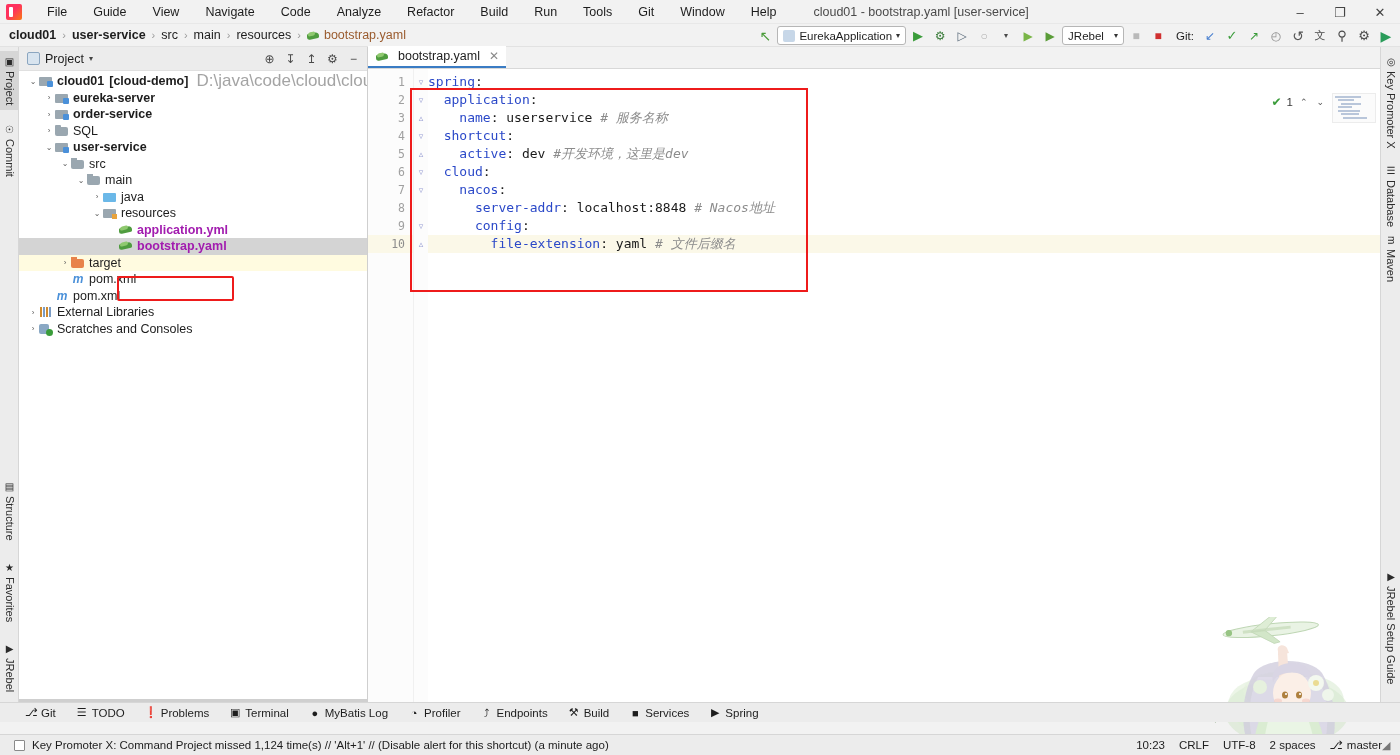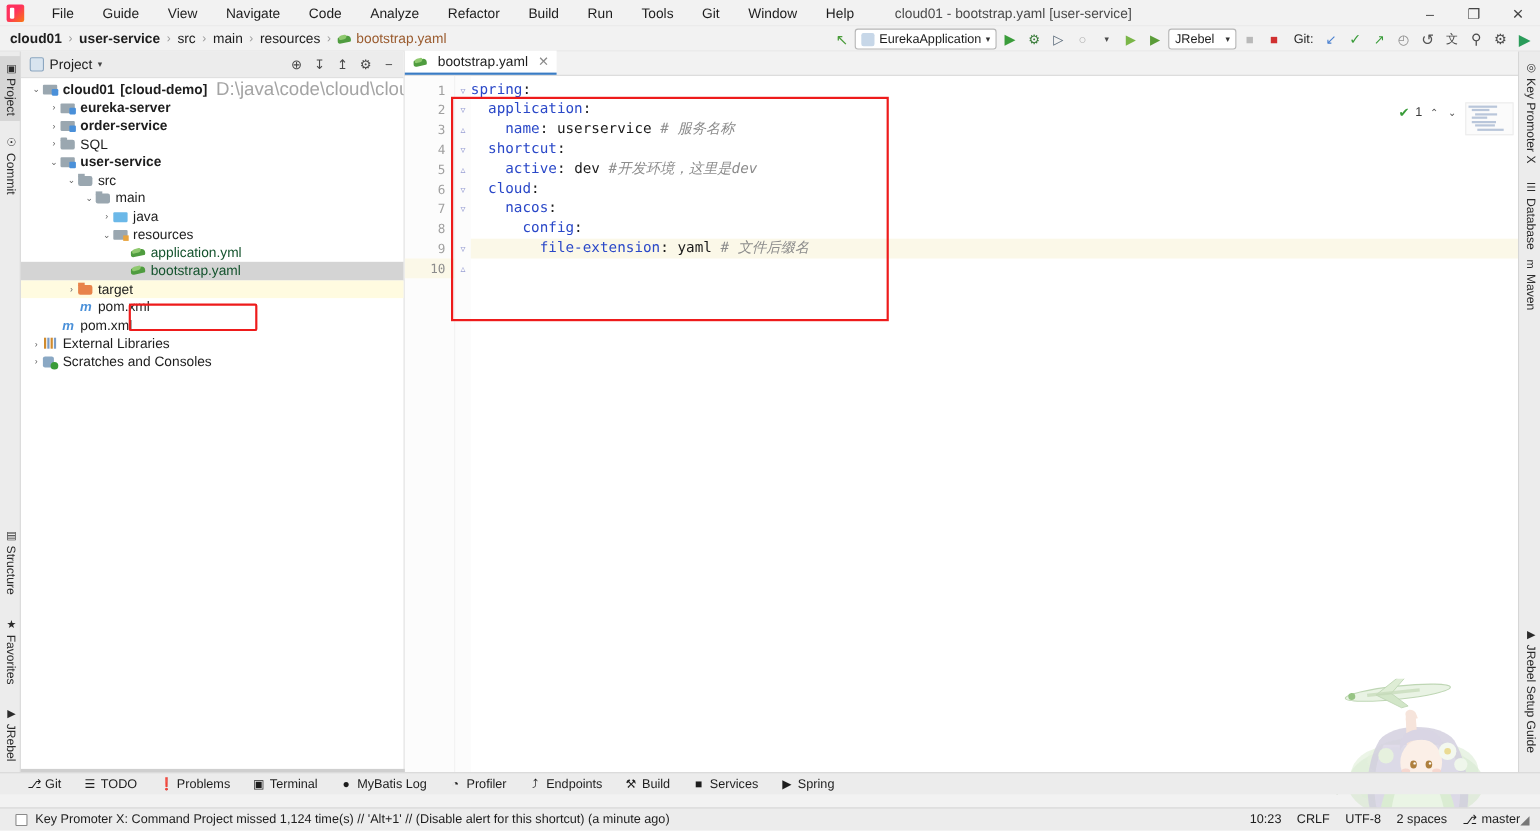--- a/index.html
+++ b/index.html
@@ -130,21 +130,21 @@
     padding-right: 6px; position: relative;
   }
   .trow.sel { background: #d4d4d4; }
   .trow.hl { background: #fffbe0; }
   .arrow {
     width: 12px; text-align: center; color: #5f5f5f; font-size: 8px; flex: none;
   }
   .tlabel { color: #1d1d1d; }
   .tlabel.bold { font-weight: bold; }
   .tpath { color: #a4a4a4; margin-left: 8px; font-size: 17px; }
-  .tlabel.file-yaml { color: #14532d; }
+  .tlabel.file-yaml { color: #a21caf; font-weight: bold; }
 
   
   .ic { width: 14px; height: 14px; margin-right: 4px; flex: none; position: relative; }
   .ic-folder::before {
     content: ""; position: absolute; left: 0; top: 3px; width: 13px; height: 9px;
     background: #9aa7b0; border-radius: 1px 2px 2px 2px;
   }
   .ic-folder::after {
     content: ""; position: absolute; left: 0; top: 1px; width: 6px; height: 3px;
     background: #9aa7b0; border-radius: 1px 1px 0 0;
@@ -586,20 +586,21 @@
           <div class="foldmark">▵</div>
         </div>
       <div class="codecol" id="codecol">
           <div class="cline"><span class="k">spring</span><span class="v">:</span></div>
           <div class="cline"><span class="k">  application</span><span class="v">:</span></div>
           <div class="cline"><span class="k">    name</span><span class="v">: userservice </span><span class="cm"># 服务名称</span></div>
           <div class="cline"><span class="k">  shortcut</span><span class="v">:</span></div>
           <div class="cline"><span class="k">    active</span><span class="v">: dev </span><span class="cm">#开发环境，这里是dev</span></div>
           <div class="cline"><span class="k">  cloud</span><span class="v">:</span></div>
           <div class="cline"><span class="k">    nacos</span><span class="v">:</span></div>
+          <div class="cline"><span class="k">      server-addr</span><span class="v">: localhost:8848 </span><span class="cm"># Nacos地址</span></div>
           <div class="cline"><span class="k">      config</span><span class="v">:</span></div>
           <div class="cline cur"><span class="k">        file-extension</span><span class="v">: yaml </span><span class="cm"># 文件后缀名</span></div>
         </div>
 
       <div class="anno-code"></div>
 
       <div class="inspect">
         <span class="chk">✔</span>
         <span>1</span>
         <span class="chev">⌃</span>

